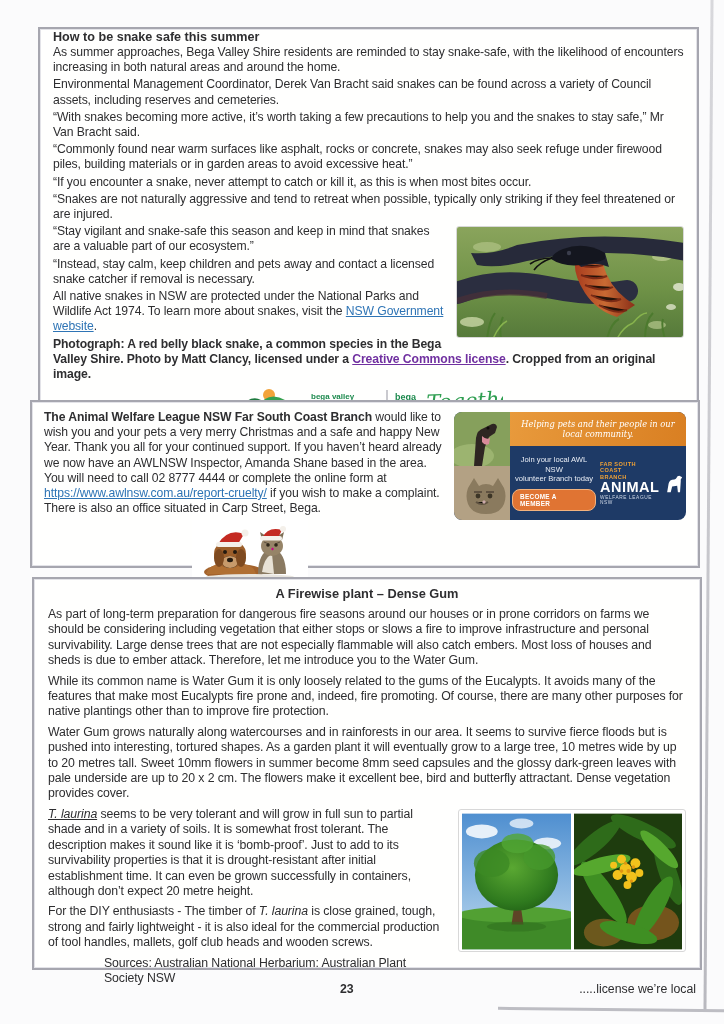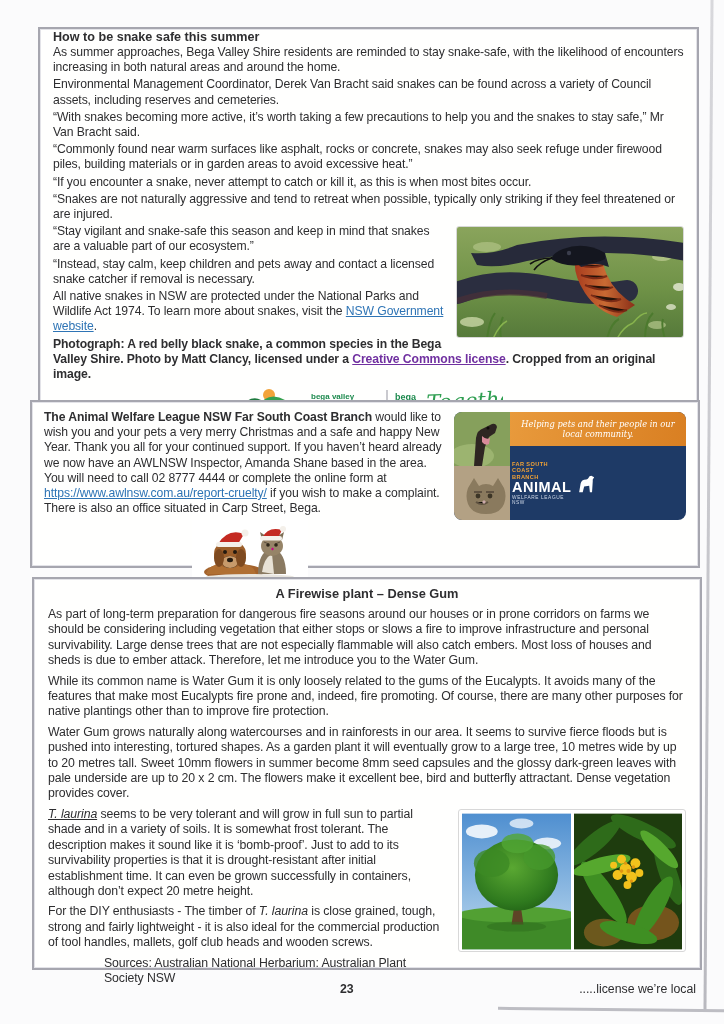--- a/index.html
+++ b/index.html
@@ -191,20 +191,24 @@
             <path d="M22 36 q6 4 12 0"></path>
           </g>
         <circle cx="24" cy="30" r="2.4" fill="#3c3526"></circle>
           <circle cx="36" cy="30" r="2.4" fill="#3c3526"></circle>
         <path d="M28 36 l2 2 2-2 -2-2 Z" fill="#caa"></path>
       </svg>
     </div>
     <div class="awl-right">
       <div class="awl-head">Helping pets and their people in our local community.</div>
       <div class="awl-body">
+        <div class="awl-join">
+          <div class="awl-join-text"><span>Join your local AWL NSW</span><br><span>volunteer Branch today</span></div>
+          <div class="awl-btn">BECOME A MEMBER</div>
+        </div>
         <div class="awl-brand">
           <div class="awl-brand-text">
             <div class="awl-branch"><span>FAR SOUTH COAST</span><br><span>BRANCH</span></div>
             <div class="awl-animal">ANIMAL</div>
             <div class="awl-sub">WELFARE LEAGUE NSW</div>
           </div>
           <svg width="26" height="30" viewBox="0 0 26 30">
             <path d="M3 28 l2-12 q1-6 8-6 q2 0 3-2 q1-3 4-3 l4 2 -2 3 v3 l-1 15 h-3 l-1-9 -7 1 -2 8 Z" fill="#fff"></path>
           </svg>
         </div>

